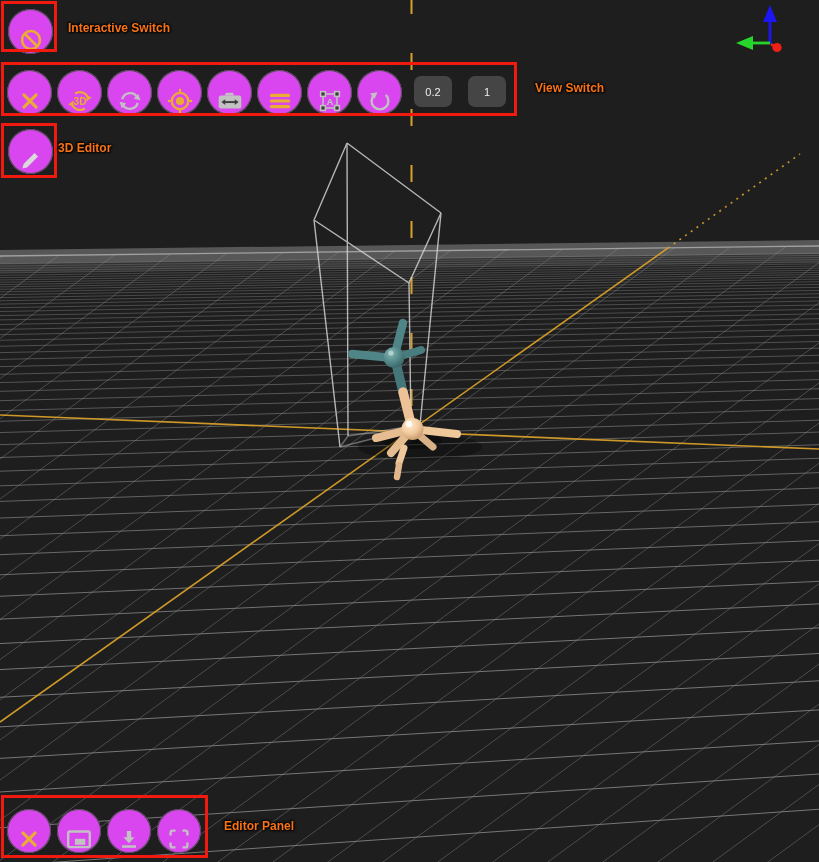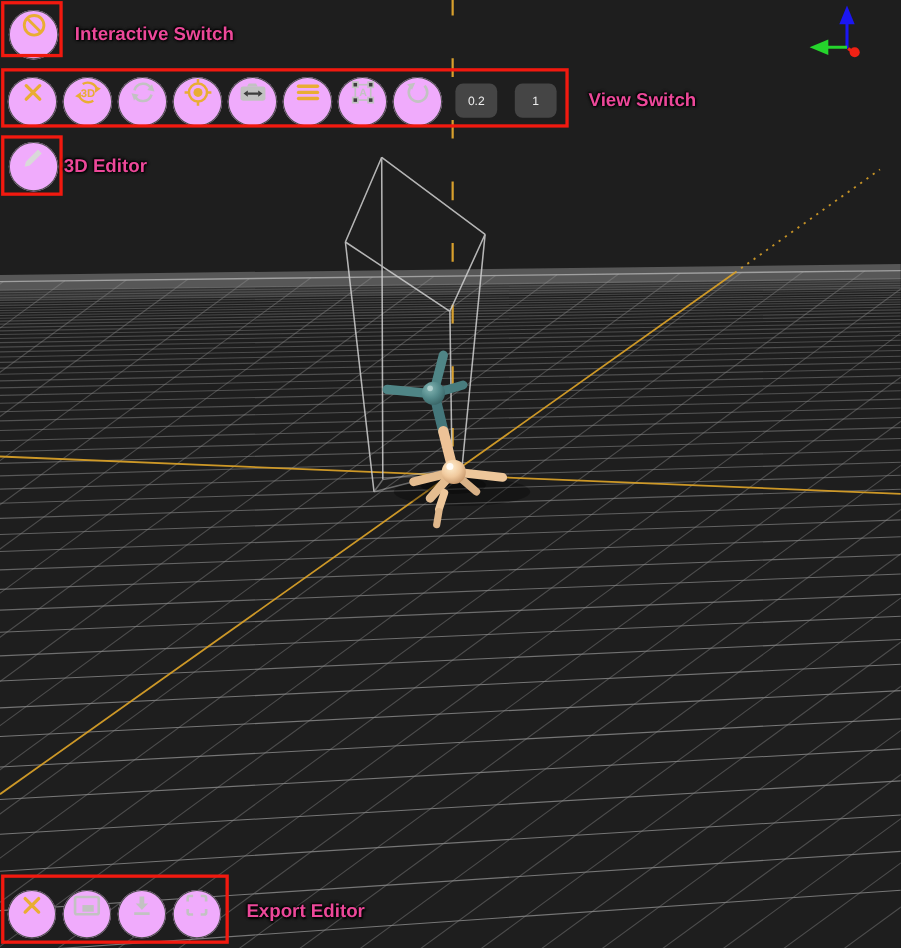--- a/index.html
+++ b/index.html
@@ -1,26 +1,26 @@
 <!DOCTYPE html>
 <html><head>
 <meta charset="utf-8">
 <style>
   html,body{margin:0;padding:0;background:#111;}
   #stage{position:relative;width:819px;height:862px;background:#1e1e1e;overflow:hidden;
          font-family:"Liberation Sans",sans-serif;}
   #scene{position:absolute;left:0;top:0;}
-  .ui-btn{position:absolute;border-radius:50%;background:#f0abfc;
-          box-shadow:inset 0 0 0 1px #4e4e4e;display:flex;align-items:flex-start;justify-content:center;
+  .ui-btn{position:absolute;border-radius:50%;background:#d946ef;
+          box-shadow:inset 0 0 0 1px #4e4e4e;display:flex;align-items:flex-end;justify-content:center;
           cursor:pointer;}
   .ui-input{position:absolute;width:38px;height:31px;background:#454545;border:none;border-radius:7px;
             color:#ededed;font-size:11px;text-align:center;font-family:"Liberation Sans",sans-serif;
             padding:0;}
   .anno-box{position:absolute;border:3px solid #f2190f;box-sizing:border-box;pointer-events:none;}
-  .anno-label{position:absolute;color:#ec4899;font-weight:bold;font-size:17px;white-space:nowrap;
+  .anno-label{position:absolute;color:#f97316;font-weight:bold;font-size:12px;white-space:nowrap;
               text-shadow:0 0 3px #000,1px 1px 2px #000,-1px -1px 2px #000;}
 </style>
 </head>
 <body>
 
 <div id="stage">
 
   <svg id="scene" width="819" height="862" viewBox="0 0 819 862">
     <defs>
       <radialGradient id="tealG" cx="35%" cy="30%" r="75%">
@@ -305,14 +305,14 @@
   <input class="ui-input" style="left: 468px; top: 76px;" readonly="" value="1">
 
   <div class="anno-box" style="left:1px;top:1px;width:56px;height:51px"></div>
   <div class="anno-box" style="left:1px;top:62px;width:516px;height:54px"></div>
   <div class="anno-box" style="left:1px;top:123px;width:56px;height:55px"></div>
   <div class="anno-box" style="left:1px;top:795px;width:207px;height:63px"></div>
 
   <div class="anno-label" style="left:68px;top:21px">Interactive Switch</div>
   <div class="anno-label" style="left:535px;top:81px">View Switch</div>
   <div class="anno-label" style="left:58px;top:141px">3D Editor</div>
-  <div class="anno-label" style="left:224px;top:819px">Export Editor</div>
+  <div class="anno-label" style="left:224px;top:819px">Editor Panel</div>
 </div>
 
 </body></html>

